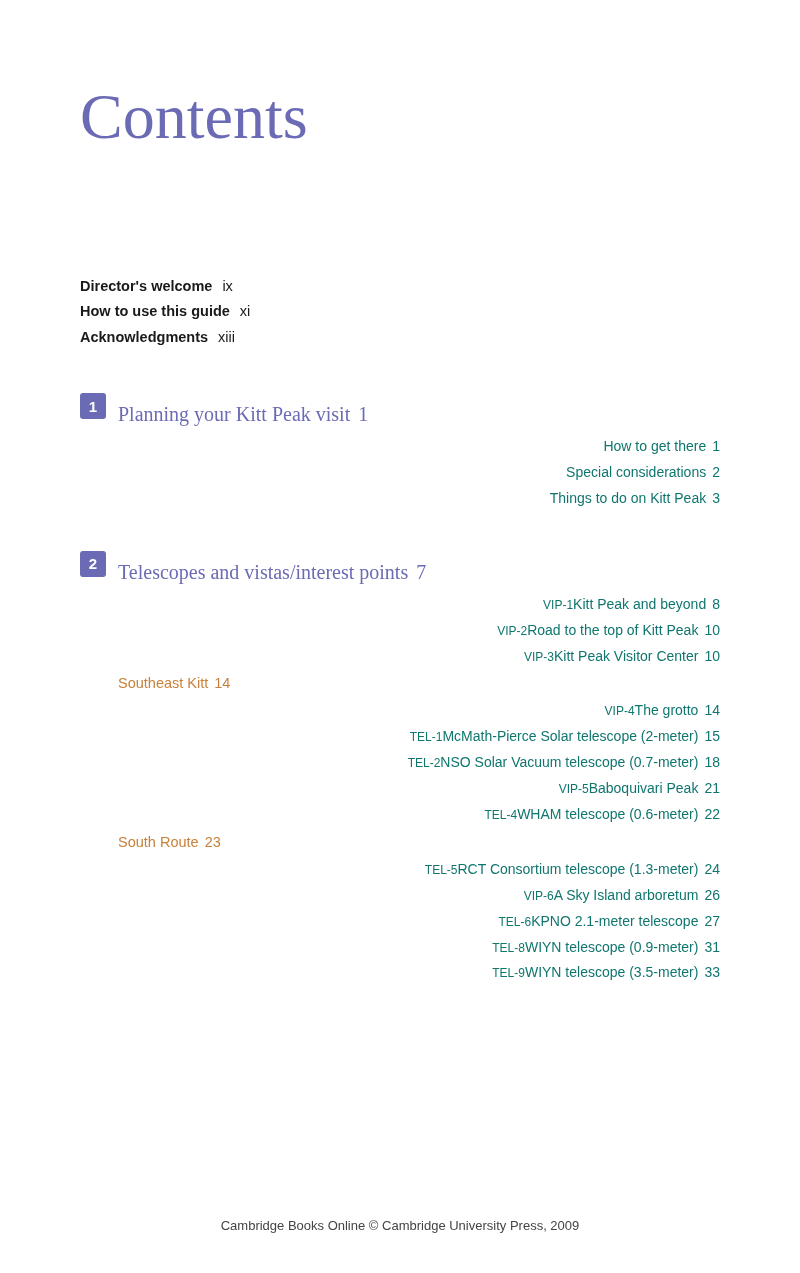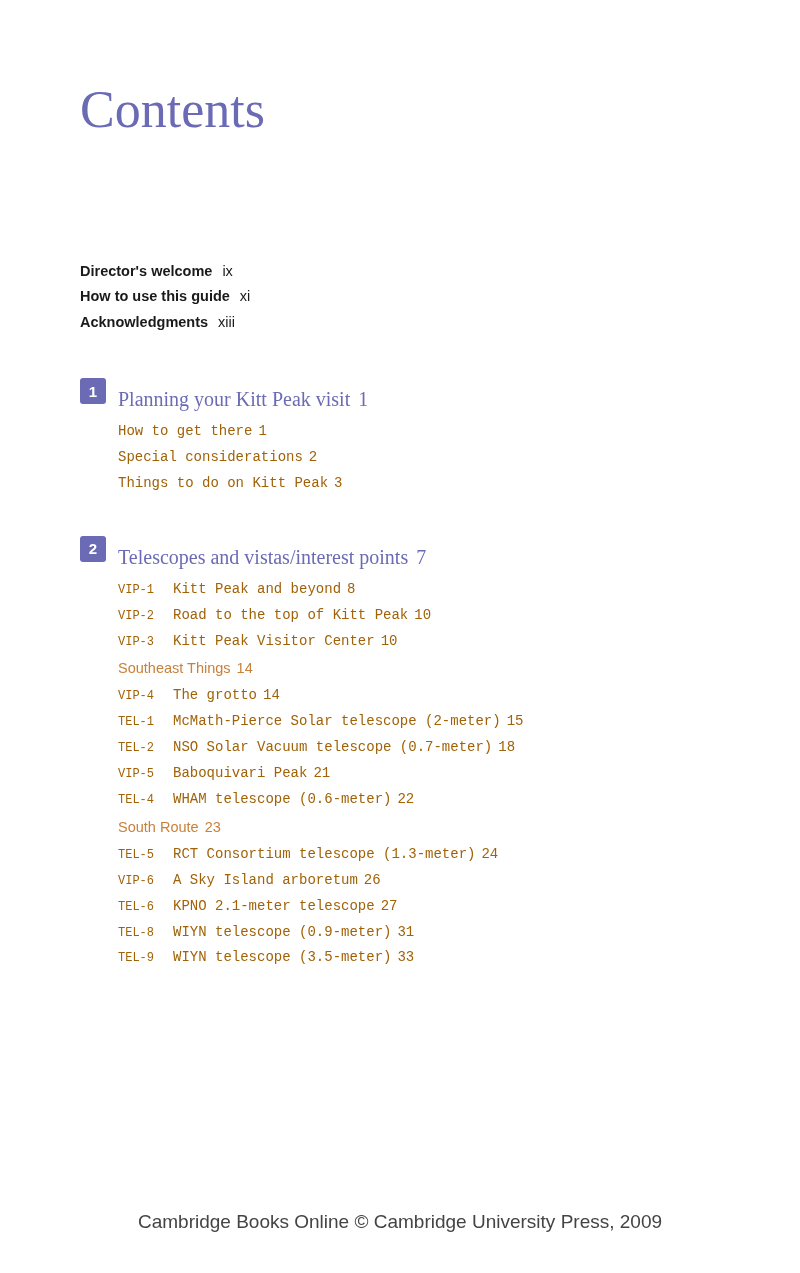--- a/index.html
+++ b/index.html
@@ -12,21 +12,21 @@
       background: #ffffff;
       font-family: Georgia, 'Times New Roman', serif;
       width: 800px;
       min-height: 1273px;
       position: relative;
       padding: 80px 80px 60px 80px;
       color: #1a1a1a;
     }
 
     .page-title {
-      font-size: 52px;
+      font-size: 64px;
       font-weight: 400;
       color: #6b6bb5;
       margin-bottom: 120px;
       font-family: Georgia, serif;
     }
 
     .front-matter {
       margin-bottom: 36px;
     }
 
@@ -82,22 +82,23 @@
       font-size: 20px;
     }
 
     .chapter-entries {
       margin-left: 38px;
     }
 
     .entry {
       font-size: 14px;
       line-height: 1.85;
-      font-family: Liberation Mono, monospace;
-      color: #a16207;
+      font-family: Liberation Sans, sans-serif;
+      color: #0f766e;
+      text-align: right;
     }
 
     .entry .entry-code {
       display: inline-block;
       width: 55px;
       font-size: 12px;
     }
 
     .entry .entry-label {
       font-size: 14px;
@@ -119,21 +120,21 @@
       margin-left: 6px;
       color: #c8813a;
     }
 
     .footer {
       position: absolute;
       bottom: 40px;
       left: 0;
       right: 0;
       text-align: center;
-      font-size: 19px;
+      font-size: 13px;
       color: #444;
       font-family: Arial, sans-serif;
     }
   </style>
 </head>
 <body>
 
 <h1 class="page-title">Contents</h1>
 
 <div class="front-matter">
@@ -181,21 +182,21 @@
       <span class="entry-code">VIP-1</span><span class="entry-label">Kitt Peak and beyond</span><span class="page-num">8</span>
     </div>
     <div class="entry">
       <span class="entry-code">VIP-2</span><span class="entry-label">Road to the top of Kitt Peak</span><span class="page-num">10</span>
     </div>
     <div class="entry">
       <span class="entry-code">VIP-3</span><span class="entry-label">Kitt Peak Visitor Center</span><span class="page-num">10</span>
     </div>
 
     <div class="route-header">
-      <span>Southeast Things</span><span class="page-num">14</span>
+      <span>Southeast Kitt</span><span class="page-num">14</span>
     </div>
 
     <div class="entry">
       <span class="entry-code">VIP-4</span><span class="entry-label">The grotto</span><span class="page-num">14</span>
     </div>
     <div class="entry">
       <span class="entry-code">TEL-1</span><span class="entry-label">McMath-Pierce Solar telescope (2-meter)</span><span class="page-num">15</span>
     </div>
     <div class="entry">
       <span class="entry-code">TEL-2</span><span class="entry-label">NSO Solar Vacuum telescope (0.7-meter)</span><span class="page-num">18</span>

